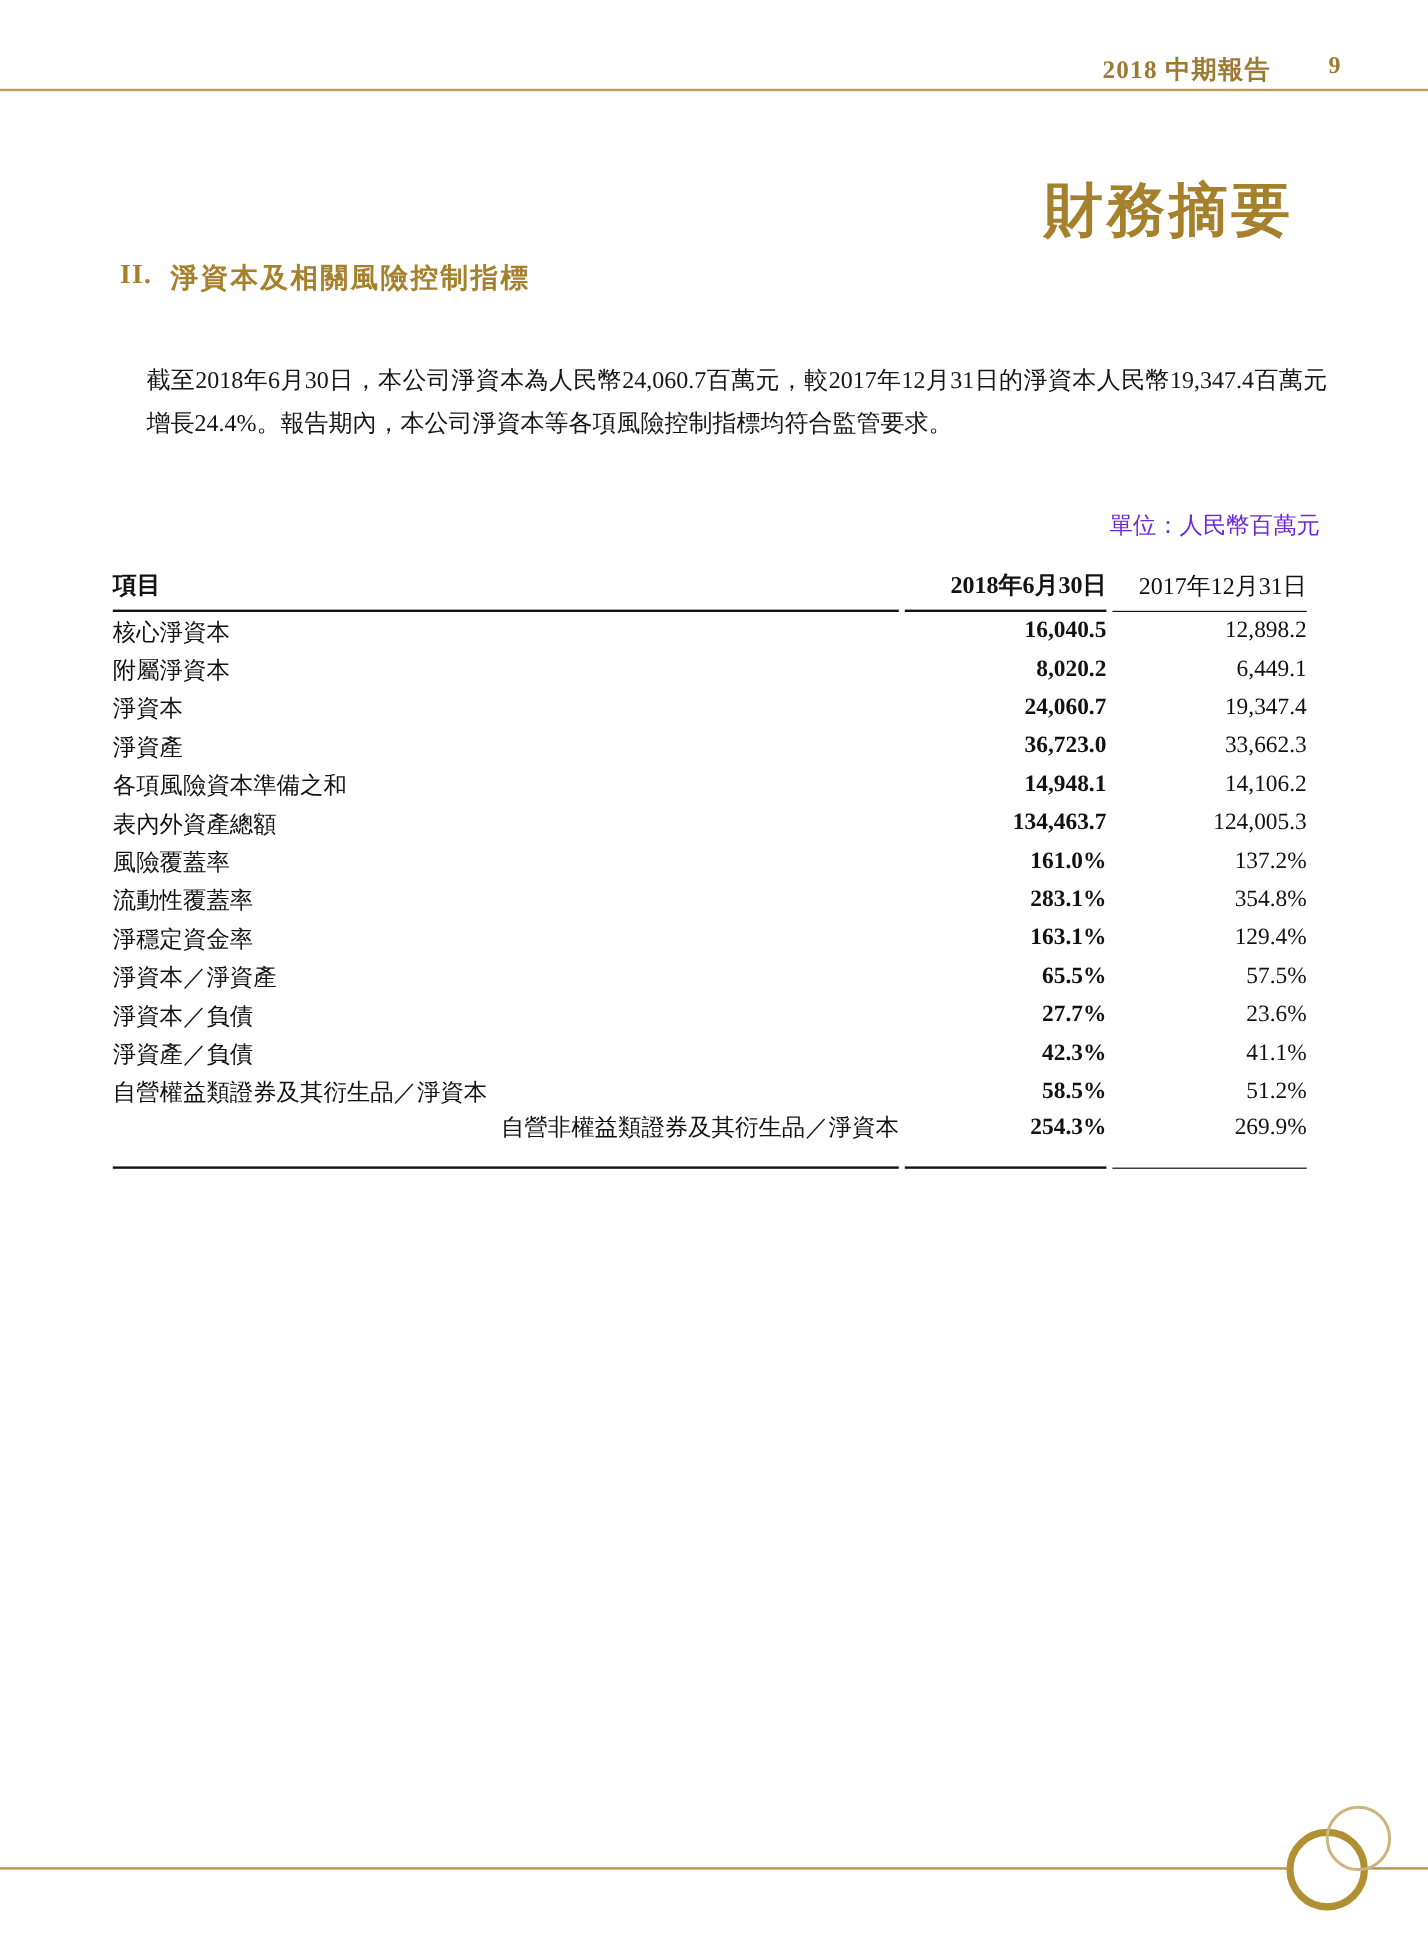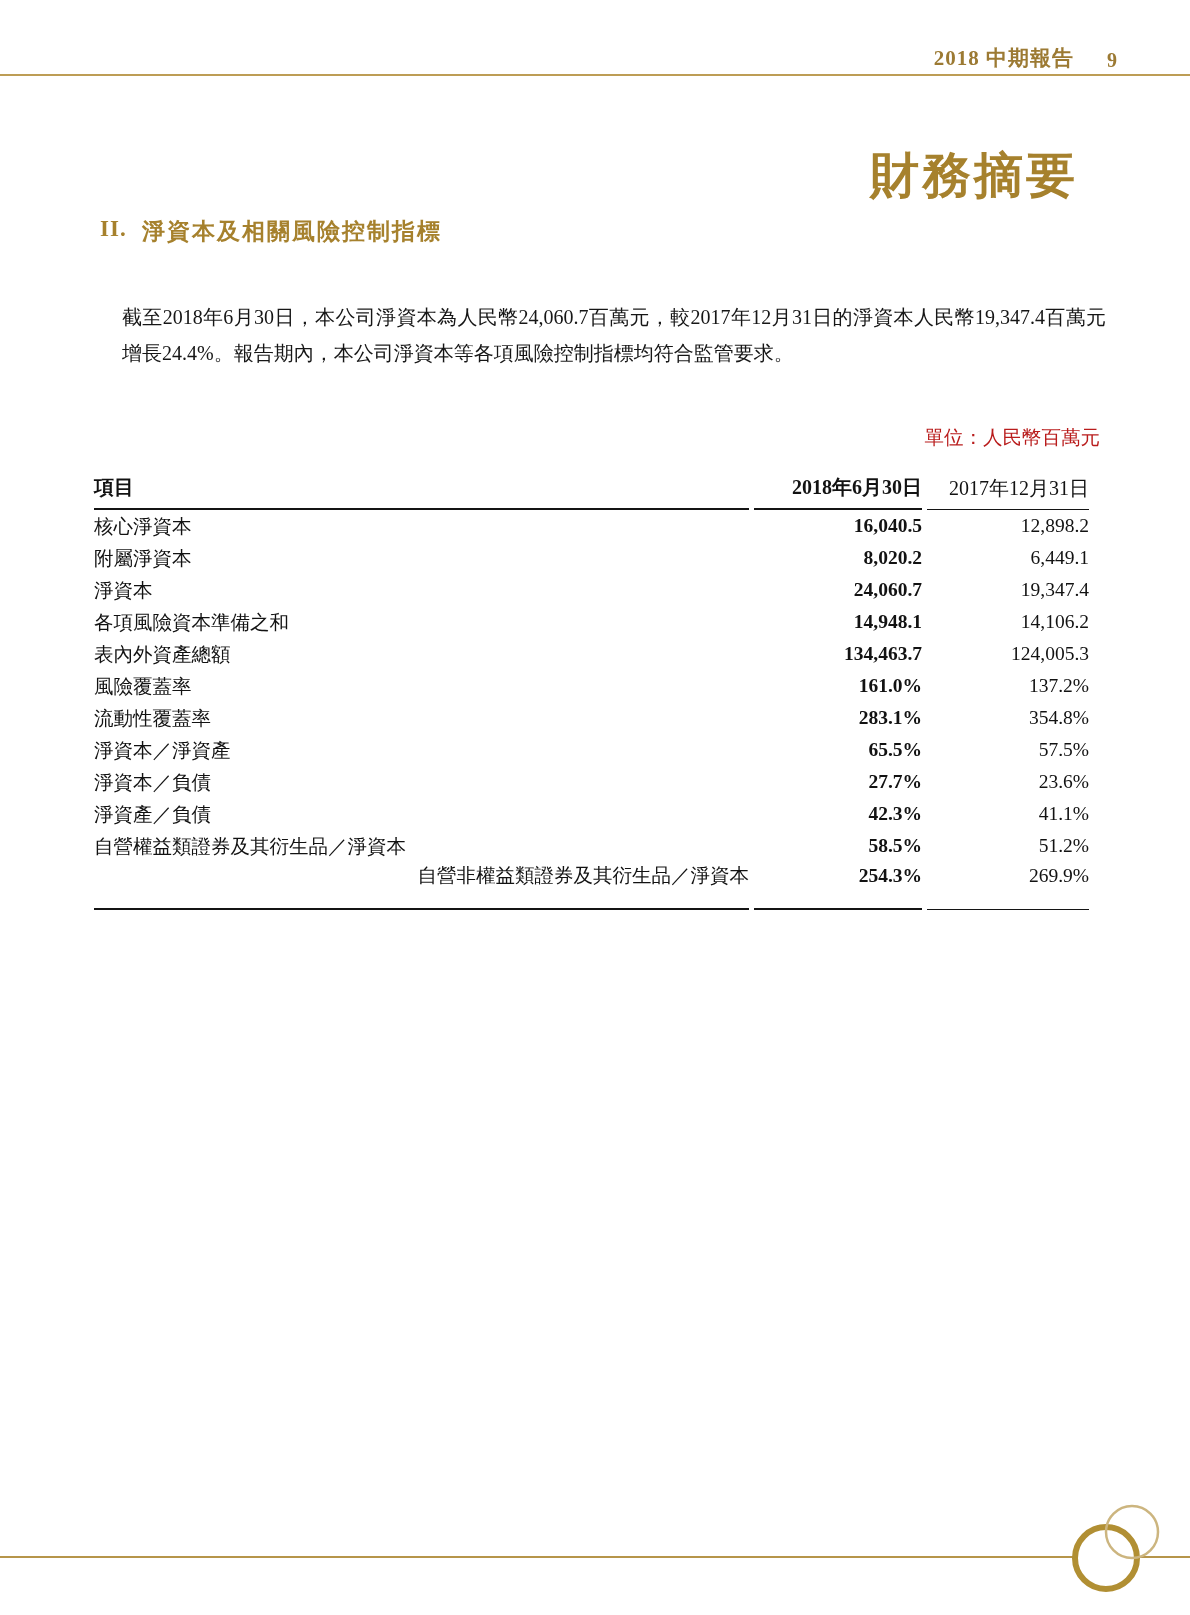--- a/index.html
+++ b/index.html
@@ -10,21 +10,21 @@
     background:#ffffff;
     overflow:hidden;
     font-family:"Liberation Serif","DejaVu Serif",serif;
     color:#151515;
   }
 
   
   .top-rule { position:absolute; left:0; top:74px; width:1190px; height:2px; background:#bd9d55; }
   .page-header {
     position:absolute; top:44px; right:72px;
-    display:flex; align-items:flex-end; gap:33px;
+    display:flex; align-items:flex-start; gap:48px;
     color:#9c7a33; font-weight:bold; font-size:21px; letter-spacing:1px;
   }
   .page-header .page-num { font-size:20px; }
 
   
   .doc-title {
     position:absolute; top:95px; right:112px;
     font-size:49px; font-weight:bold; color:#a6812d; letter-spacing:3px;margin-top:48px;
   }
 
@@ -36,21 +36,21 @@
   .section-heading .numeral { width:42px; letter-spacing:1px; }
   .section-heading .heading-text { letter-spacing:2px; }
 
   
   .intro {
     position:absolute; top:256px; left:122px; width:984px;
     font-size:20px; line-height:36px; text-align:justify; color:#161616;margin-top:43px;
   }
 
   
-  .unit-note { position:absolute; top:424px; right:90px; font-size:19.5px; color:#b91c1c; }
+  .unit-note { position:absolute; top:424px; right:90px; font-size:19.5px; color:#6d28d9; }
 
   
   table.fin {
     position:absolute; top:474px; left:89px;
     border-collapse:separate; border-spacing:5px 0;
     color:#121212;
   }
   table.fin th { font-size:20px; vertical-align:bottom; padding-bottom:7px; border-bottom:2.5px solid #141414; }
   table.fin th.col-item  { width:655px; text-align:left;  font-weight:bold; }
   table.fin th.col-2018  { width:168px; text-align:right; font-weight:bold; }
@@ -108,38 +108,48 @@
           <td class="col-item">附屬淨資本</td>
           <td class="col-2018">8,020.2</td>
           <td class="col-2017">6,449.1</td>
         </tr>
         <tr>
           <td class="col-item">淨資本</td>
           <td class="col-2018">24,060.7</td>
           <td class="col-2017">19,347.4</td>
         </tr>
         <tr>
+          <td class="col-item">淨資產</td>
+          <td class="col-2018">36,723.0</td>
+          <td class="col-2017">33,662.3</td>
+        </tr>
+        <tr>
           <td class="col-item">各項風險資本準備之和</td>
           <td class="col-2018">14,948.1</td>
           <td class="col-2017">14,106.2</td>
         </tr>
         <tr>
           <td class="col-item">表內外資產總額</td>
           <td class="col-2018">134,463.7</td>
           <td class="col-2017">124,005.3</td>
         </tr>
         <tr>
           <td class="col-item">風險覆蓋率</td>
           <td class="col-2018">161.0%</td>
           <td class="col-2017">137.2%</td>
         </tr>
         <tr>
           <td class="col-item">流動性覆蓋率</td>
           <td class="col-2018">283.1%</td>
           <td class="col-2017">354.8%</td>
+        </tr>
+        <tr>
+          <td class="col-item">淨穩定資金率</td>
+          <td class="col-2018">163.1%</td>
+          <td class="col-2017">129.4%</td>
         </tr>
         <tr>
           <td class="col-item">淨資本／淨資產</td>
           <td class="col-2018">65.5%</td>
           <td class="col-2017">57.5%</td>
         </tr>
         <tr>
           <td class="col-item">淨資本／負債</td>
           <td class="col-2018">27.7%</td>
           <td class="col-2017">23.6%</td>

